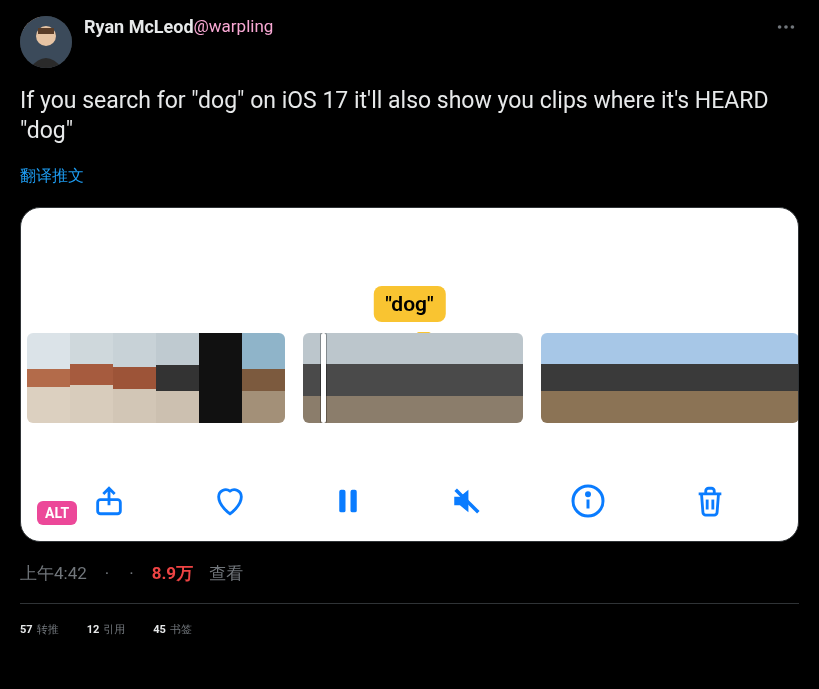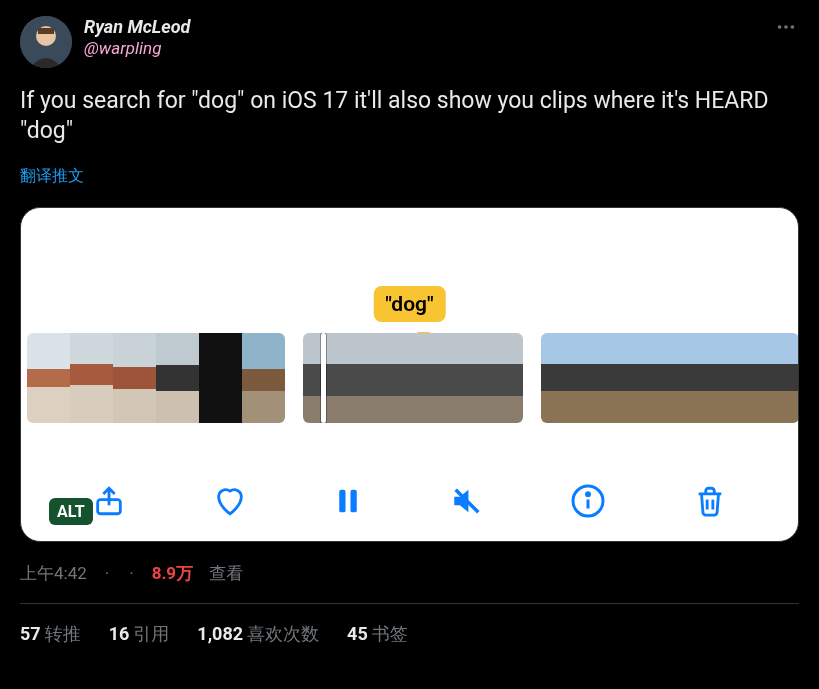--- a/index.html
+++ b/index.html
@@ -23,21 +23,21 @@
   .avatar {
     width: 52px;
     height: 52px;
     border-radius: 50%;
     flex-shrink: 0;
     background: radial-gradient(circle at 35% 30%, #e8c9a8 0 15%, #c79a76 15% 30%, #3a3a3a 30% 45%, #2a2a2a 45% 100%);
     overflow: hidden;
     position: relative;
   }
   .avatar svg { width:100%; height:100%; display:block; }
-  .name-block { display:flex; flex-direction:column; line-height:1.2;font-style:italic; }
+  .name-block { display:flex; flex-direction:row; line-height:1.2; }
   .display-name { font-weight:700; font-size:18px; color:#e7e9ea; }
   .handle { font-size:17px; color:#f9a8d4; }
   .more-icon {
     position:absolute; right:22px; top:16px; color:#71767b; cursor:pointer;
   }
   .more-icon svg { width:22px; height:22px; }
 
   .tweet-text {
     margin-top:18px;
     font-size:23px;
@@ -134,26 +134,26 @@
     align-items:center;
     padding:0 28px;
   }
   .tb-btn { color:#0a7cff; cursor:pointer; display:flex; align-items:center; justify-content:center; }
   .tb-btn svg { width:34px; height:34px; }
   .tb-btn.pause svg { width:30px; height:30px; }
   .tb-btn.info svg { width:36px; height:36px; }
 
   .alt-badge {
     position:absolute;
-    left:28px;
+    left:16px;
     bottom:16px;
-    background:#14532d;
+    background:#ec4899;
     color:#fff;
     font-weight:700;
-    font-size:16px;
+    font-size:14px;
     padding:4px 8px;
     border-radius:6px;
   }
 
   .meta-row {
     margin-top:20px;
     font-size:17px;
     color:#71767b;
     display:flex;
     gap:16px;
@@ -162,21 +162,21 @@
   .meta-row .sep { padding:0 2px; }
   .meta-row .views-count { color:#ef4444; font-weight:700; }
 
   .divider {
     height:1px; background:#2f3336; margin-top:18px;
   }
 
   .stats-row {
     display:flex;
     gap:28px;
-    font-size:18px;
+    font-size:11px;
     color:#71767b;
     margin-top:18px;
     padding-bottom:18px;
   }
   .stats-row .num { color:#e7e9ea; font-weight:700; margin-right:4px; }
 </style>
 </head>
 <body>
 
 <div class="tweet">
@@ -287,23 +287,20 @@
     <span>查看</span>
   </div>
 
   <div class="divider"></div>
 
   <div class="stats-row">
     <span>
       <span class="num">57</span><span>转推</span>
     </span>
     <span>
-      <span class="num">16</span><span>引用</span>
-    </span>
-    <span>
-      <span class="num">1,082</span><span>喜欢次数</span>
+      <span class="num">12</span><span>引用</span>
     </span>
     <span>
       <span class="num">45</span><span>书签</span>
     </span>
   </div>
 
 </div>
 
 </body></html>

